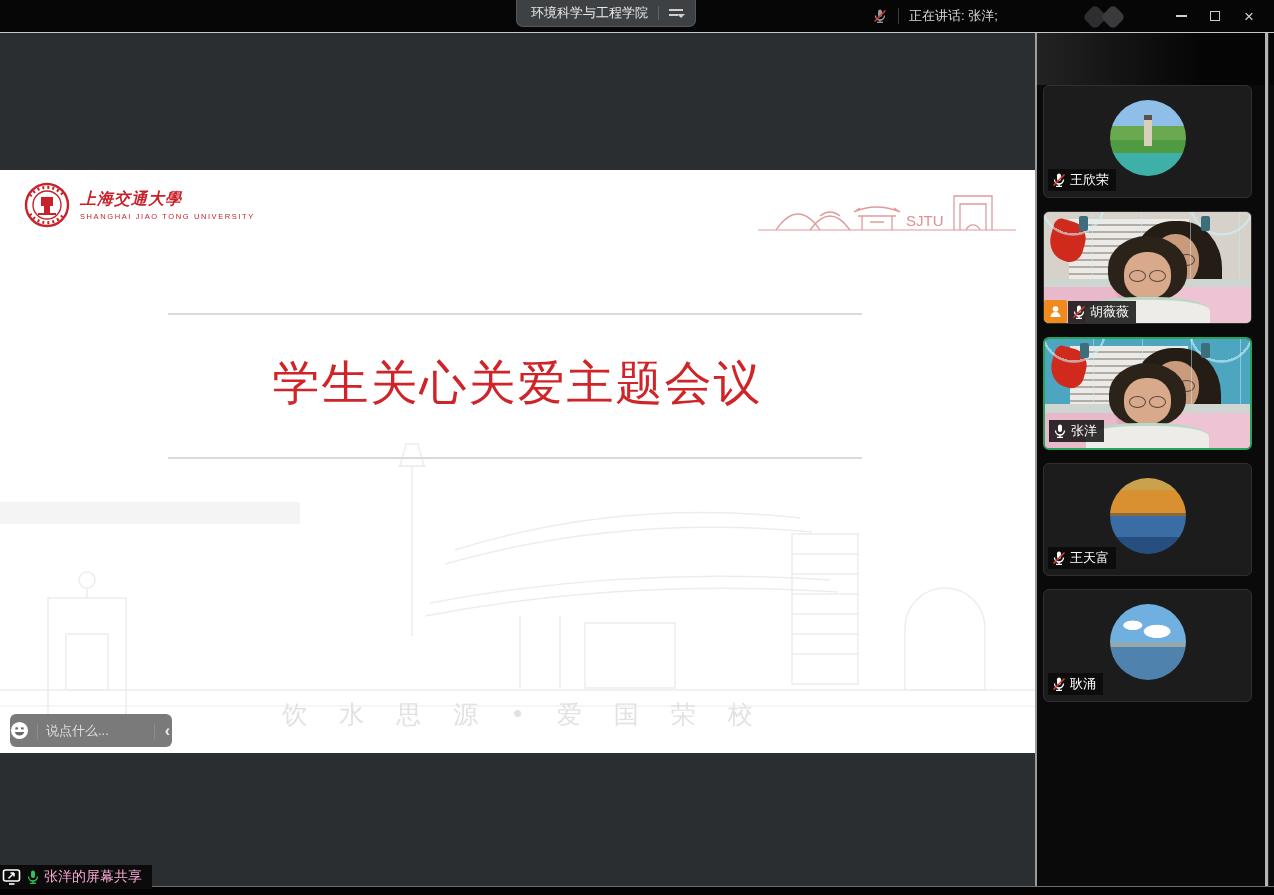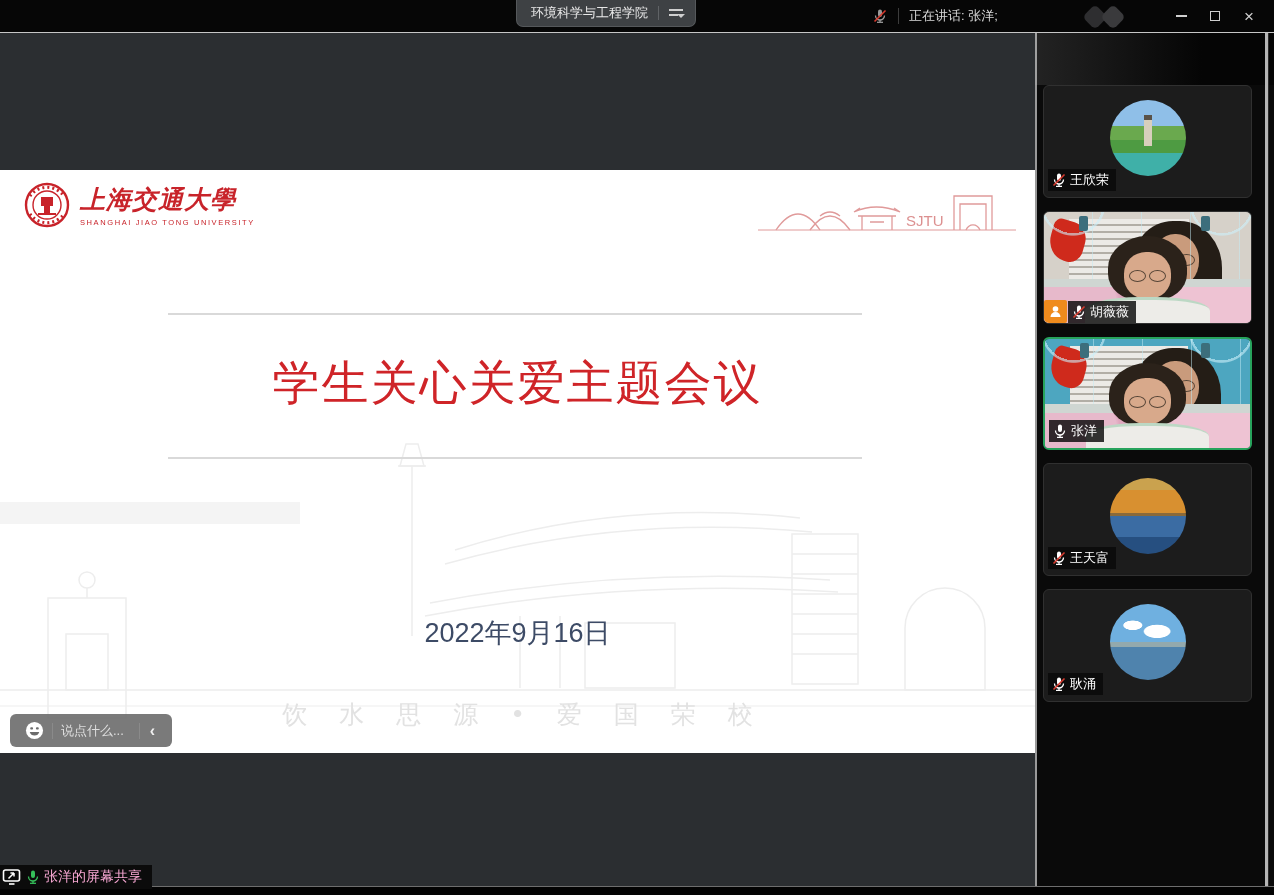--- a/index.html
+++ b/index.html
@@ -37,40 +37,40 @@
   
   .share-area { position:absolute; left:0; top:33px; width:1035px; height:853px; background:#2b2e31; }
   .slide { position:absolute; left:0; top:137px; width:1035px; height:583px; background:#ffffff; overflow:hidden; }
 
   
   .watermark { position:absolute; left:0; top:268px; width:1035px; height:315px; }
 
   
   .uni-logo { position:absolute; left:24px; top:12px; display:flex; align-items:center; gap:10px; }
   .seal { width:46px; height:46px; }
-  .uni-text .cn { font-family:"DejaVu Serif", serif; font-style:italic; font-weight:bold; font-size:25px; color:#c8232a; letter-spacing:1px; }
+  .uni-text .cn { font-family:"DejaVu Serif", serif; font-style:italic; font-weight:bold; font-size:16px; color:#c8232a; letter-spacing:1px; }
   .uni-text .en { font-size:7.5px; color:#c8232a; letter-spacing:1.6px; font-weight:normal; margin-top:2px; }
 
   .skyline { position:absolute; left:758px; top:20px; width:258px; height:46px; }
 
   .rule { position:absolute; left:168px; width:694px; height:2px; background:#d9d9d9; }
   .rule-1 { top:143px; } .rule-2 { top:287px; }
 
   .slide-title { position:absolute; left:0; top:182px; width:1035px; text-align:center;
                  font-size:47px; font-weight:400; color:#cf2428; letter-spacing:2px; }
   .slide-subtitle { position:absolute; left:0; top:372px; width:1035px; text-align:center;
                     font-size:34px; font-weight:bold; color:#3d4b66; letter-spacing:2px; }
   .slide-date { position:absolute; left:0; top:445px; width:1035px; text-align:center;
                 font-size:27px; color:#3d4b66; }
   .slide-motto { position:absolute; left:0; top:528px; width:1035px; text-align:center;
                  font-family:"DejaVu Serif", serif; font-size:25px; color:#e2e2e2; letter-spacing:32px; text-indent:32px; }
 
   
   .chat-pill { position:absolute; left:10px; top:714px; width:162px; height:33px; background:rgba(104,104,104,.88);
-               border-radius:6px; display:flex; align-items:center; padding:0 15px; gap:8px; z-index:20; cursor:text; }
+               border-radius:6px; display:flex; align-items:center; padding:0 0; gap:8px; z-index:20; cursor:text; }
   .smiley { width:19px; height:19px; flex:0 0 auto; }
   .chat-div { width:1px; height:16px; background:#8a8a8a; }
   .chat-placeholder { color:#dedede; font-size:13px; flex:1; white-space:nowrap; overflow:hidden; }
   .chat-collapse { color:#f0f0f0; font-size:16px; font-weight:bold; padding:0 2px; cursor:pointer; }
 
   
   .share-status { position:absolute; left:0; top:865px; height:24px; background:#0b0b0b; display:flex; align-items:center;
                   padding:0 10px 0 2px; gap:3px; z-index:30; }
   .share-status .label { color:#f9a8d4; font-size:14px; white-space:nowrap; }
 
@@ -251,21 +251,20 @@
         <path d="M96 22 Q 118 12 142 22 L 136 18 M 96 22 L 102 18"></path>
         <path d="M100 26 h38 M104 26 v14 M134 26 v14 M112 32 h14"></path>
         <text x="148" y="36" font-size="15" fill="#dc9090" stroke="none" font-family="Liberation Sans, sans-serif">SJTU</text>
         <path d="M196 40 V6 h38 V40 M202 40 V14 h26 V40"></path>
         <path d="M208 40 a8 10 0 0 1 14 0"></path>
       </svg>
 
       <div class="rule rule-1"></div>
       <div class="slide-title">学生关心关爱主题会议</div>
       <div class="rule rule-2"></div>
-      <div class="slide-date">2022年9月16日</div>
       <div class="slide-motto">饮水思源•爱国荣校</div>
     </div>
   </div>
 
   <div class="chat-pill">
     <svg class="smiley" viewBox="0 0 20 20">
       <circle cx="10" cy="10" r="9" fill="#ffffff"></circle>
       <rect x="5.5" y="6.5" width="3" height="2.4" rx="1" fill="#6b6b6b"></rect>
       <rect x="11.5" y="6.5" width="3" height="2.4" rx="1" fill="#6b6b6b"></rect>
       <path d="M5 11.5 a5.2 5.2 0 0 0 10 0 z" fill="#6b6b6b"></path>

